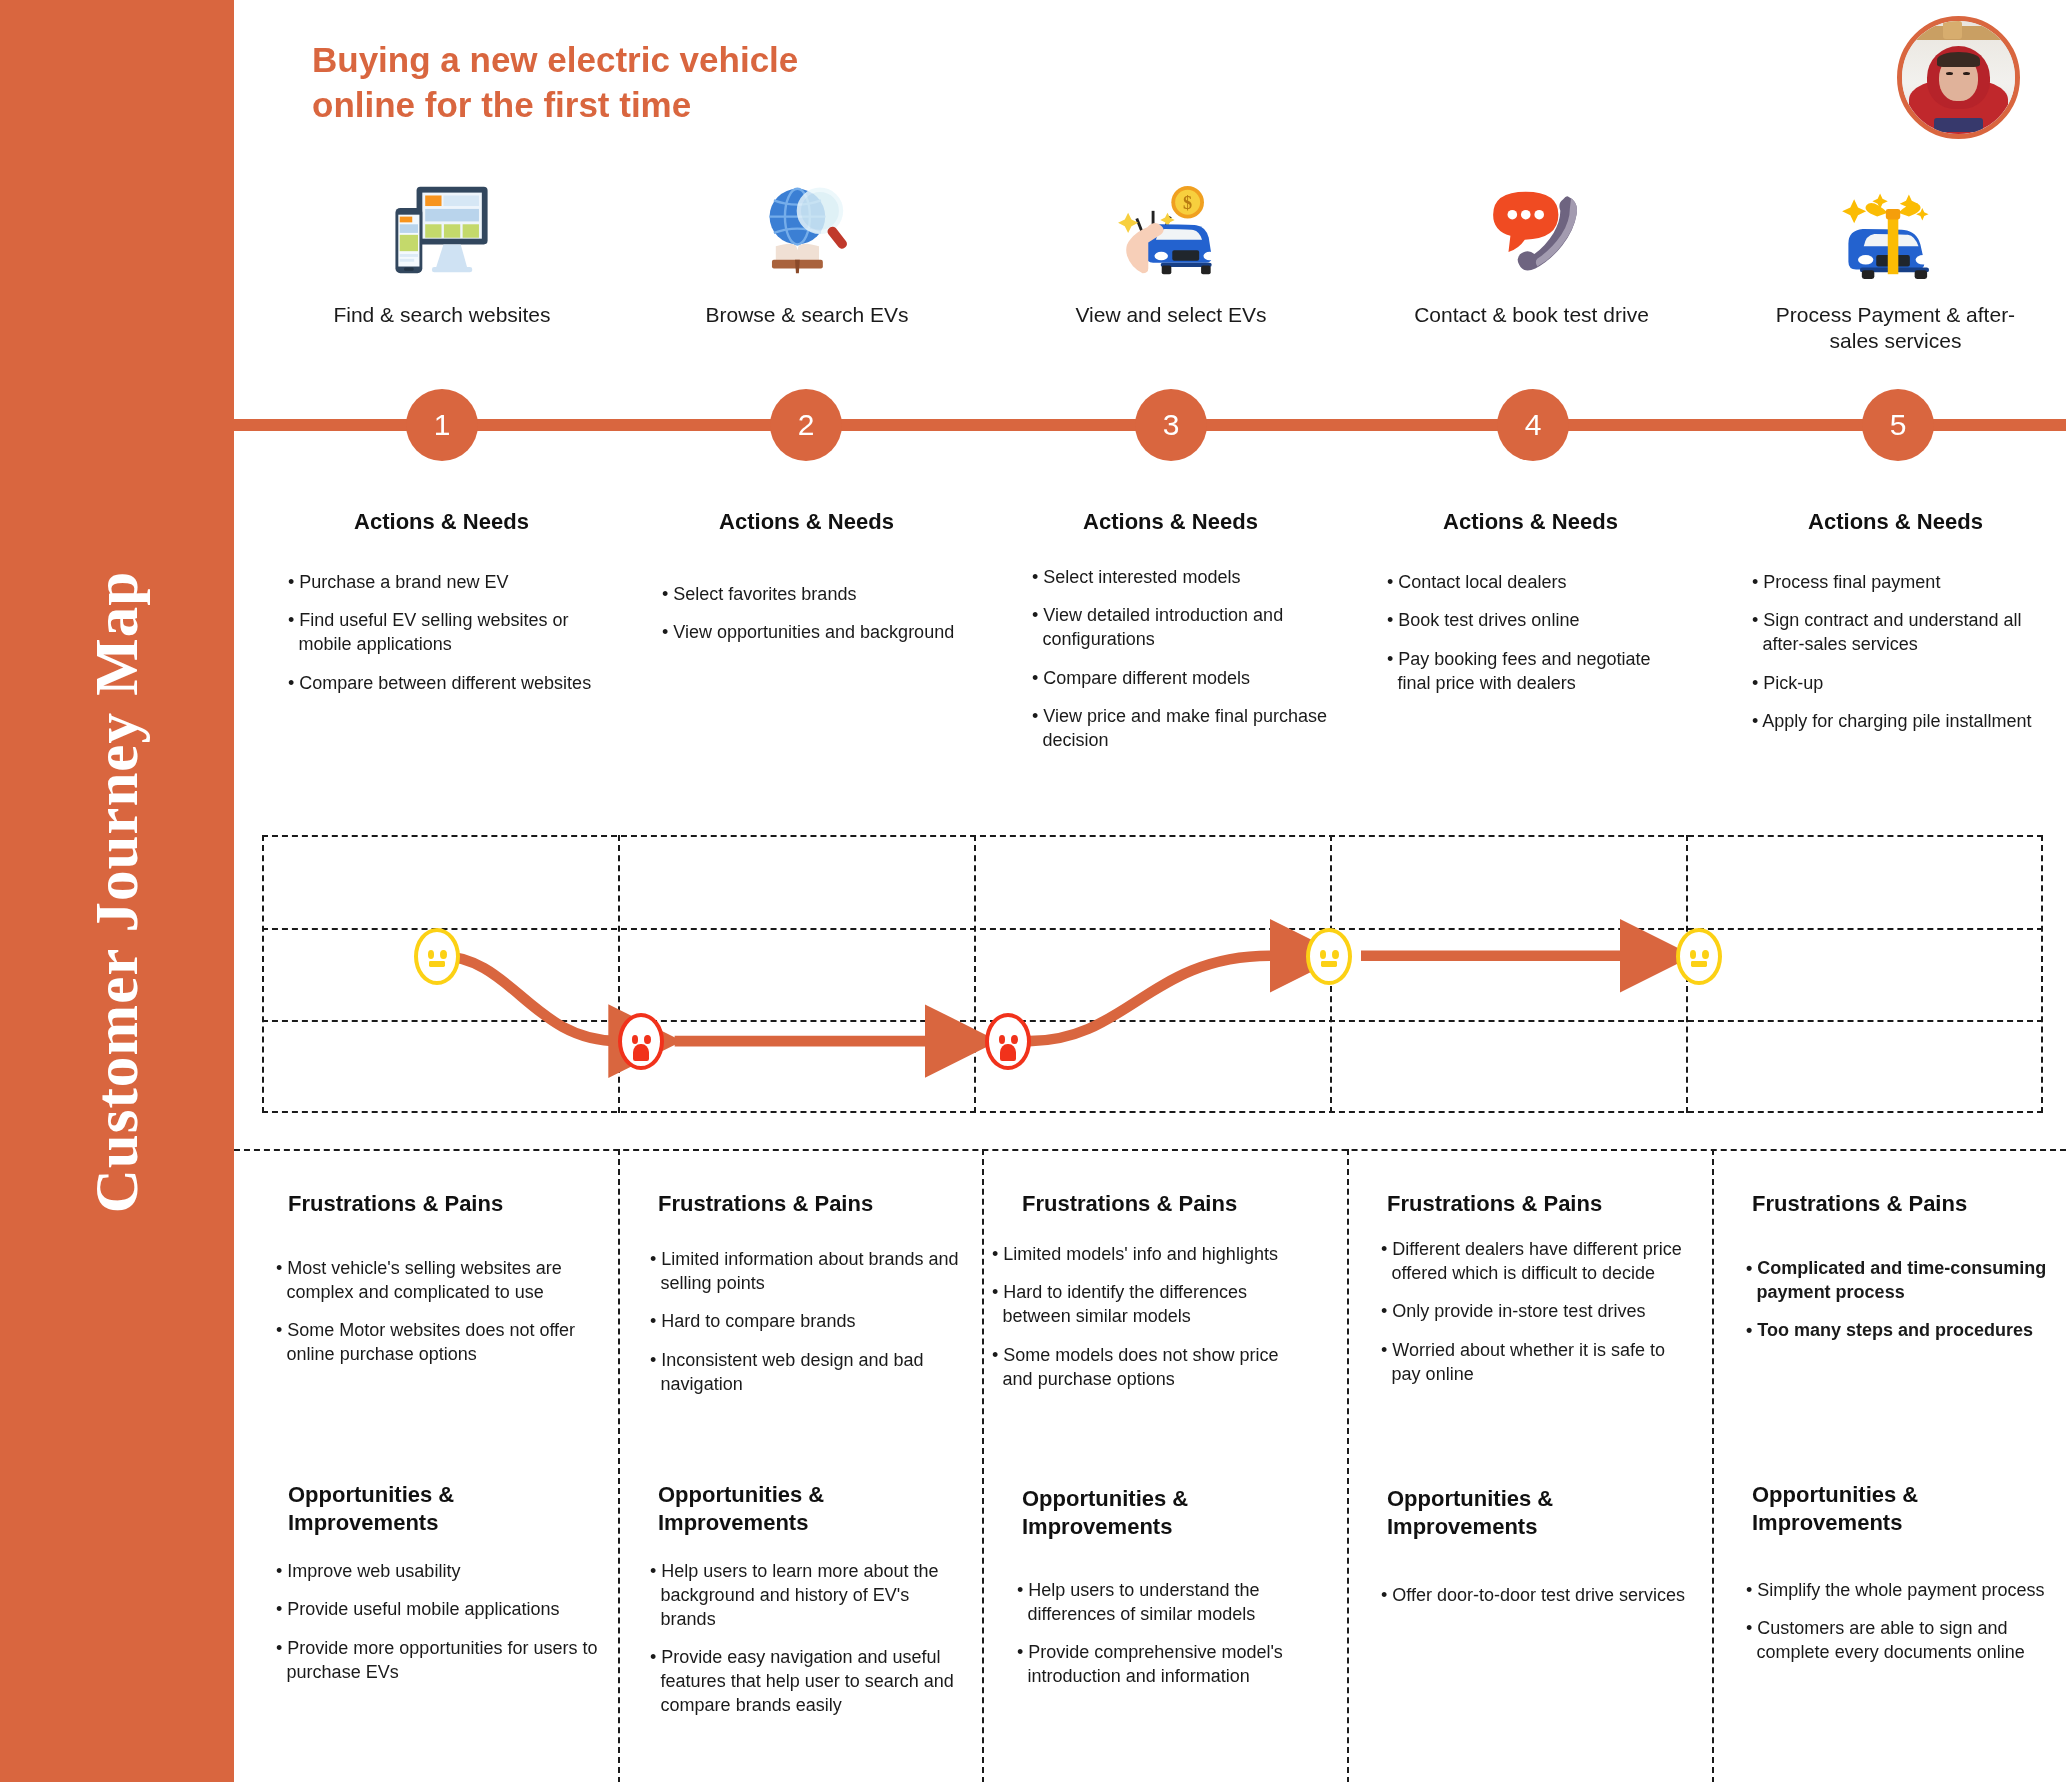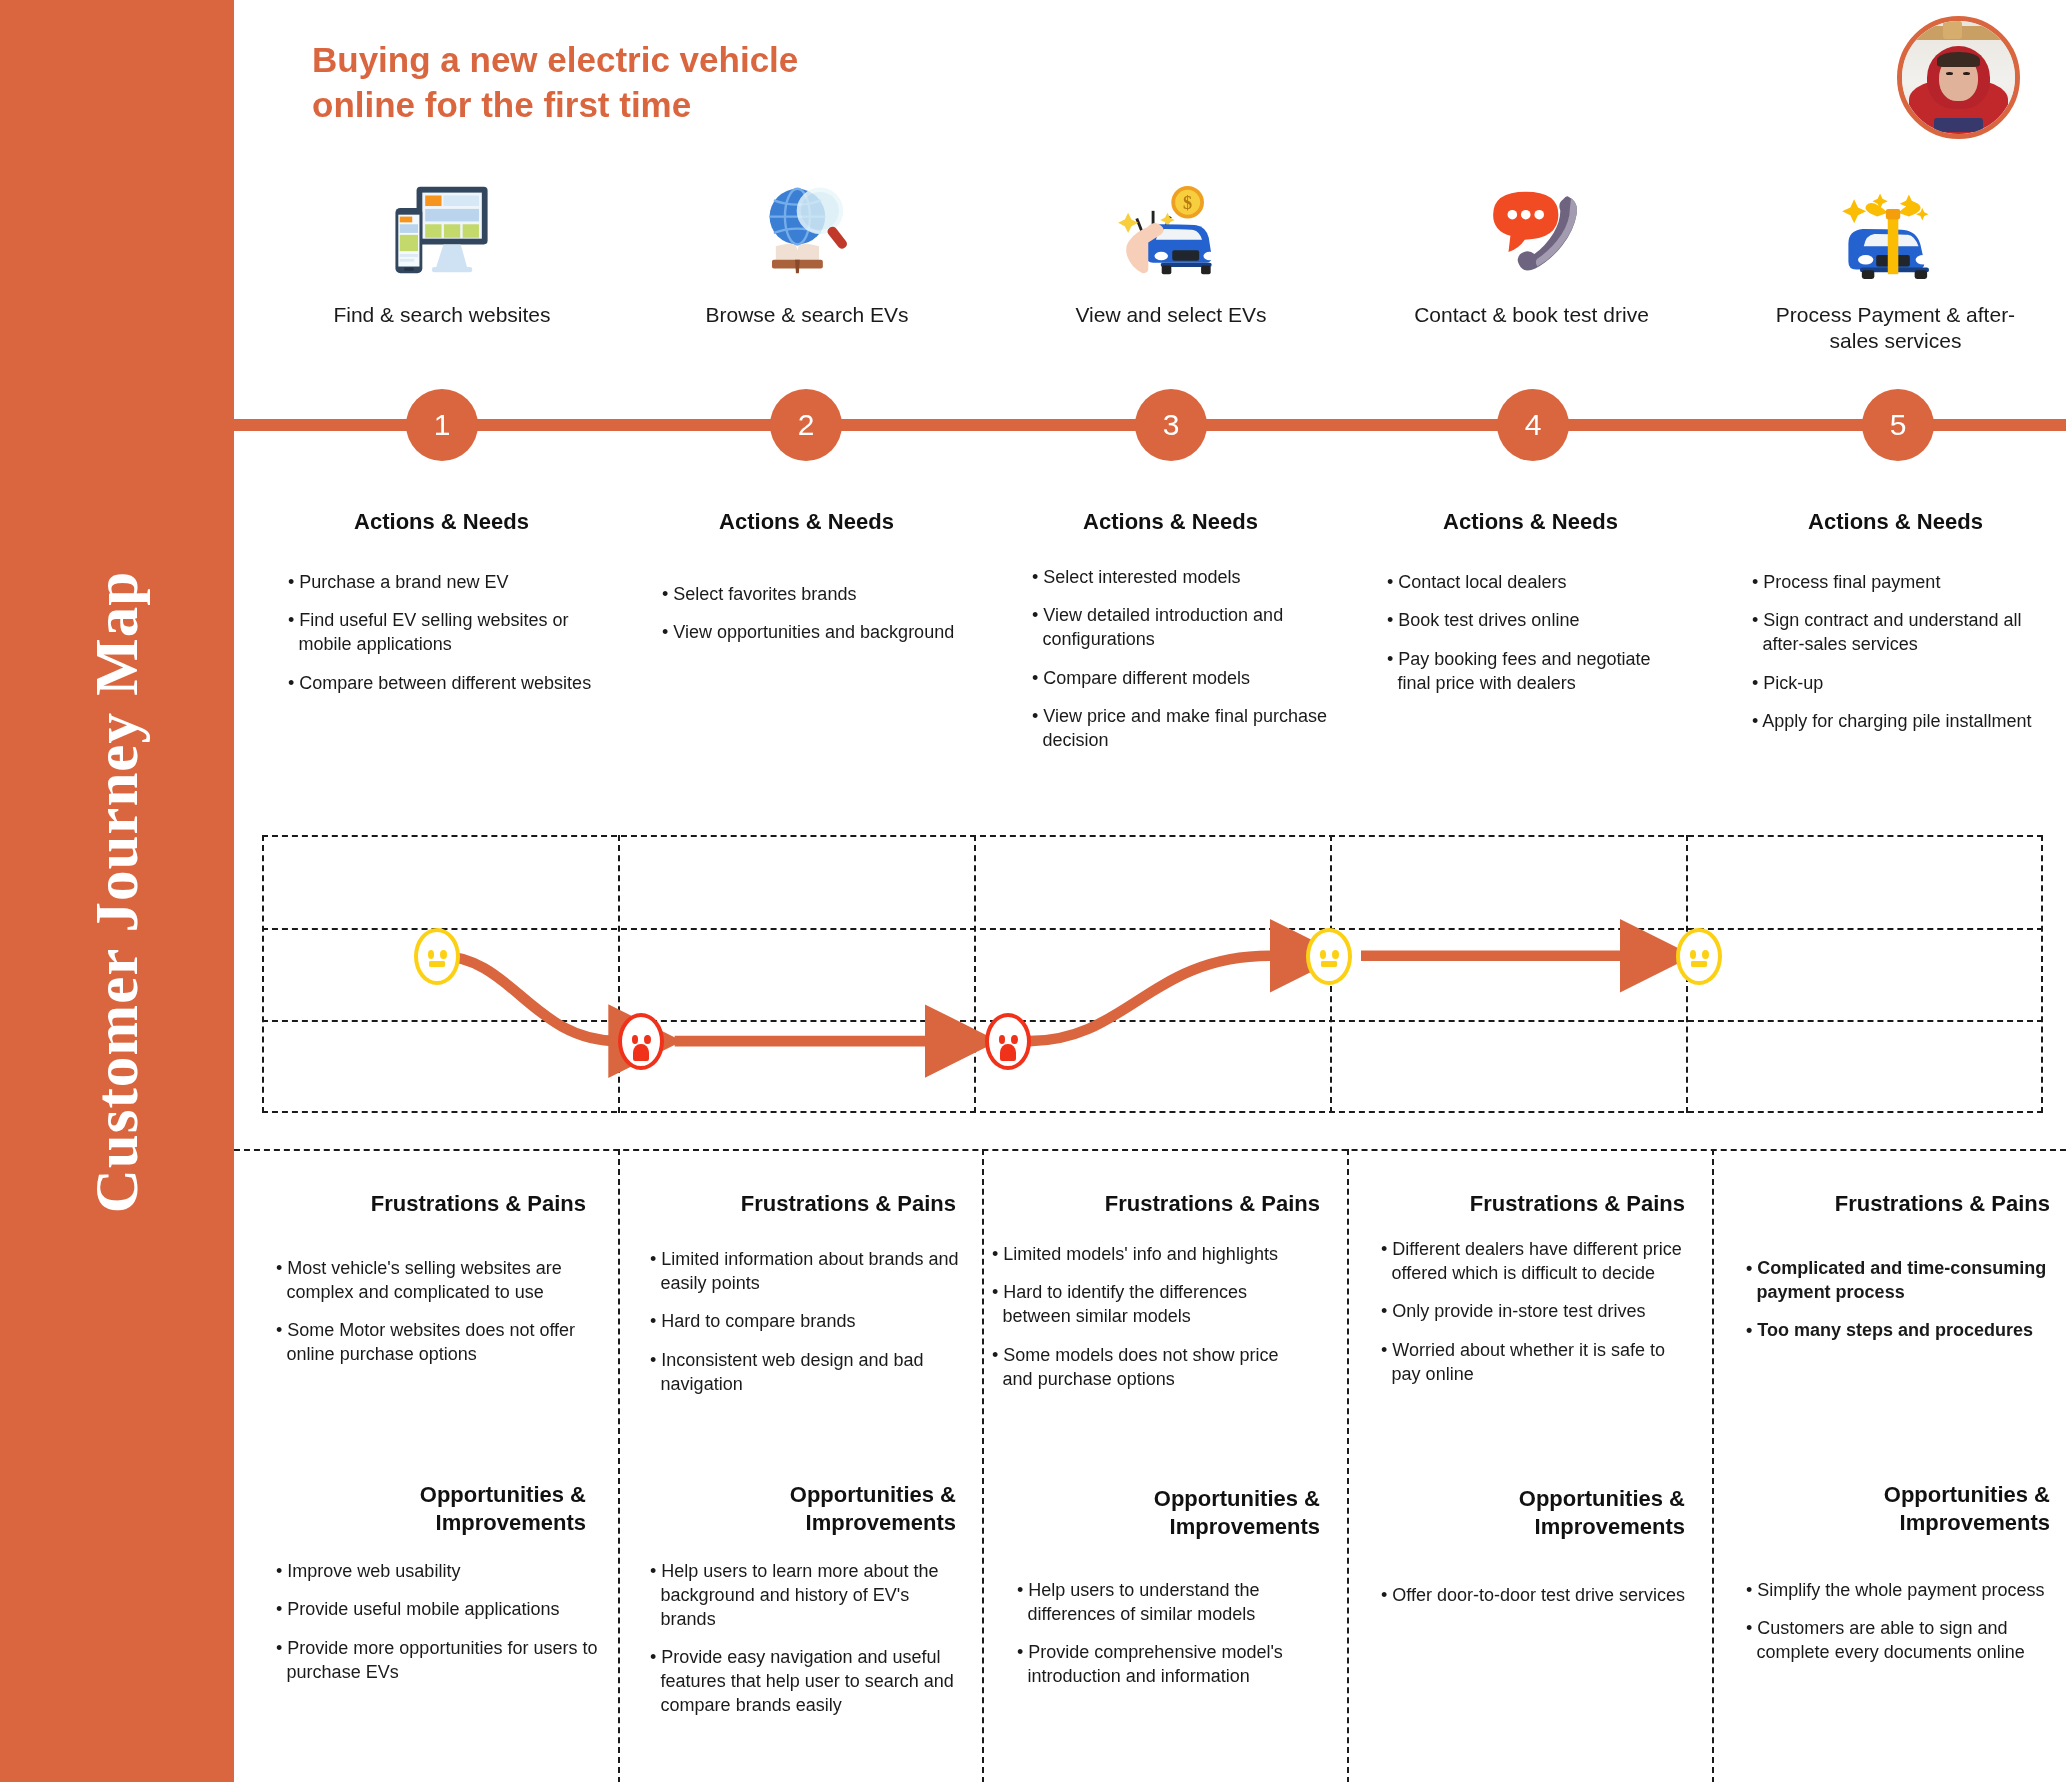--- a/index.html
+++ b/index.html
@@ -122,21 +122,21 @@
   .face.neutral .f-eye { background:#fcd115; }
   .face.sad .f-eye { background:#f1321b; }
   .f-mouth-flat { position:absolute; left:28%; top:60%; width:44%; height:5.8px;
     background:#fcd115; border-radius:1.4px; }
   .f-mouth-open { position:absolute; left:30%; top:56%; width:40%; height:34%;
     background:#f1321b; border-radius:50% 50% 14% 14%; }
 
   
   .sec-title {
     position:absolute; font-size:22px; font-weight:700; color:#111;
-    text-align:right; line-height:1.25;
+    text-align:left; line-height:1.25;
   }
   .sec-list { position:absolute; font-size:18px; color:#1a1a1a; line-height:1.33; }
   .sec-list li { list-style:none; margin-bottom:14.4px; text-indent:-10.6px; padding-left:10.6px; }
 
   .bottom-hline {
     position:absolute; left:234px; top:1149px; width:1832px; height:0;
     border-top:2.9px dashed #1a1a1a;
   }
   .bottom-vline {
     position:absolute; top:1149px; width:0; height:634px;
@@ -374,21 +374,21 @@
   <div class="bottom-vline" style="left:1712px;"></div>
 
   <div class="sec-title" style="left:288px; top:1190px; width:298px;">Frustrations &amp; Pains</div>
   <ul class="sec-list" style="left:276px; top:1257px; width:326px;">
     <li>• Most vehicle's selling websites are complex and complicated to use</li>
     <li>• Some Motor websites does not offer online purchase options</li>
   </ul>
 
   <div class="sec-title" style="left:658px; top:1190px; width:298px;">Frustrations &amp; Pains</div>
   <ul class="sec-list" style="left:650px; top:1248px; width:317px;">
-    <li>• Limited information about brands and easily points</li>
+    <li>• Limited information about brands and selling points</li>
     <li>• Hard to compare brands</li>
     <li>• Inconsistent web design and bad navigation</li>
   </ul>
 
   <div class="sec-title" style="left:1022px; top:1190px; width:298px;">Frustrations &amp; Pains</div>
   <ul class="sec-list" style="left:992px; top:1243px; width:317px;">
     <li>• Limited models' info and highlights</li>
     <li>• Hard to identify the differences between similar models</li>
     <li>• Some models does not show price and purchase options</li>
   </ul>

